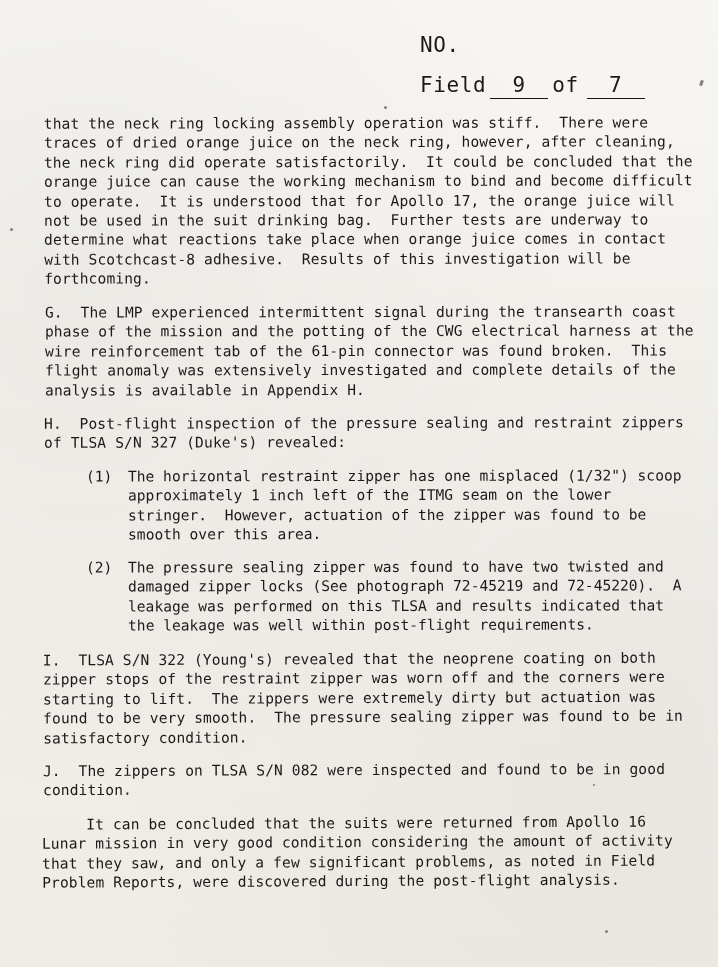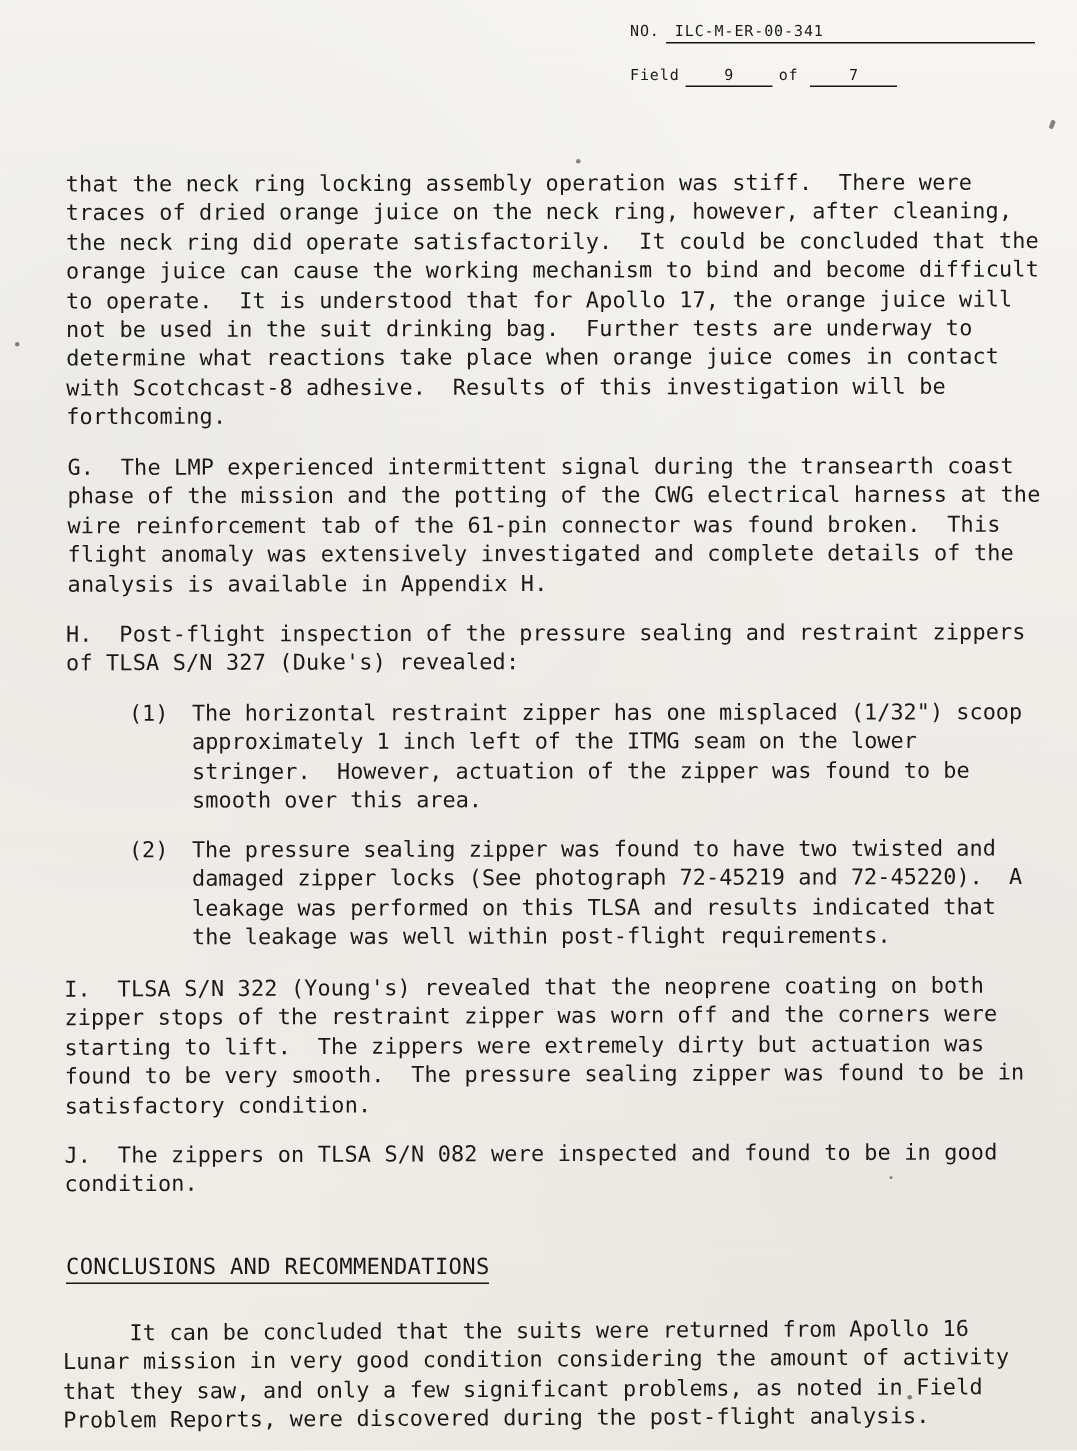--- a/index.html
+++ b/index.html
@@ -29,24 +29,24 @@
     inset: 0;
     pointer-events: none;
     opacity: 0.5;
     background-image:
       repeating-linear-gradient(0deg, rgba(0,0,0,0.012) 0px, rgba(0,0,0,0.012) 1px, rgba(255,255,255,0) 1px, rgba(255,255,255,0) 3px);
   }
 
   
   .header {
     position: absolute;
-    top: 16px;
+    top: 33px;
     left: 420px;
     width: 270px;
-    font-size: 10px;
+    font-size: 21px;
     letter-spacing: 0.6px;
   }
   .hdr-line {
     display: flex;
     align-items: baseline;
     white-space: pre;
     margin-bottom: 16px;
   }
   .hdr-label { }
   .hdr-value {
@@ -121,21 +121,20 @@
 </style>
 </head>
 <body>
 
 <div class="page">
   <div class="grain"></div>
 
   <div class="header">
     <div class="hdr-line">
       <span class="hdr-label">NO.</span>
-      <span class="hdr-value">ILC-M-ER-00-341</span>
     </div>
     <div class="hdr-line page-line">
       <span class="hdr-label">Field</span>
       <span class="hdr-value">9</span>
       <span class="mid">of</span>
       <span class="hdr-value">7</span>
     </div>
   </div>
 
   <div class="body">
@@ -147,23 +146,20 @@
     <p class="para" id="p3"><span class="lbl">H.</span><span>  Post-flight inspection of the pressure sealing and restraint zippers of TLSA S/N 327 (Duke's) revealed:</span></p>
 
     <div class="sub" id="s1"><span class="num">(1)</span><span>The horizontal restraint zipper has one misplaced (1/32") scoop approximately 1 inch left of the ITMG seam on the lower stringer.  However, actuation of the zipper was found to be smooth over this area.</span></div>
 
     <div class="sub" id="s2"><span class="num">(2)</span><span>The pressure sealing zipper was found to have two twisted and damaged zipper locks (See photograph 72-45219 and 72-45220).  A leakage was performed on this TLSA and results indicated that the leakage was well within post-flight requirements.</span></div>
 
     <p class="para" id="p4"><span class="lbl">I.</span><span>  TLSA S/N 322 (Young's) revealed that the neoprene coating on both zipper stops of the restraint zipper was worn off and the corners were starting to lift.  The zippers were extremely dirty but actuation was found to be very smooth.  The pressure sealing zipper was found to be in satisfactory condition.</span></p>
 
     <p class="para" id="p5"><span class="lbl">J.</span><span>  The zippers on TLSA S/N 082 were inspected and found to be in good condition.</span></p>
 
-    <div class="heading-wrap">
-      <div class="heading">CONCLUSIONS AND RECOMMENDATIONS</div>
-    </div>
 
     <p class="para" id="p6">     It can be concluded that the suits were returned from Apollo 16 Lunar mission in very good condition considering the amount of activity that they saw, and only a few significant problems, as noted in Field Problem Reports, were discovered during the post-flight analysis.</p>
 
   </div>
 
   <div class="marks">
     <div class="mk" style="left:10px; top:228px; width:3px; height:3px;"></div>
     <div class="mk" style="left:700px; top:80px; width:3px; height:6px; border-radius:1px; transform:rotate(20deg);"></div>
     <div class="mk" style="left:384px; top:106px; width:3px; height:3px;"></div>
     <div class="mk" style="left:605px; top:930px; width:3px; height:3px;"></div>

